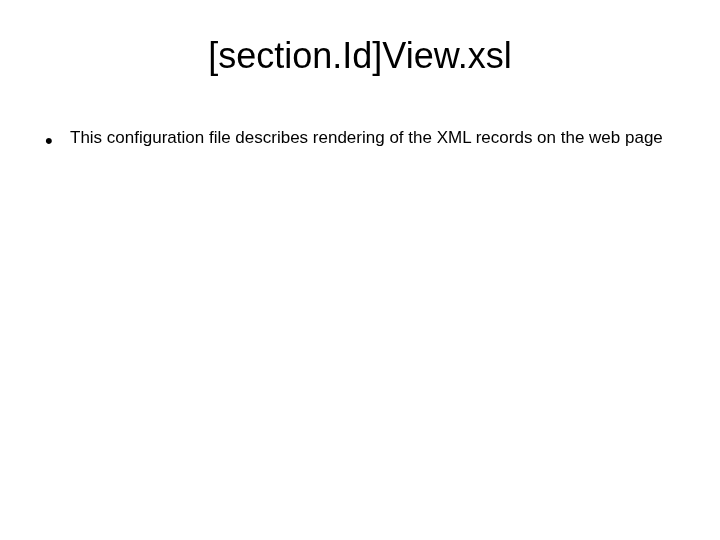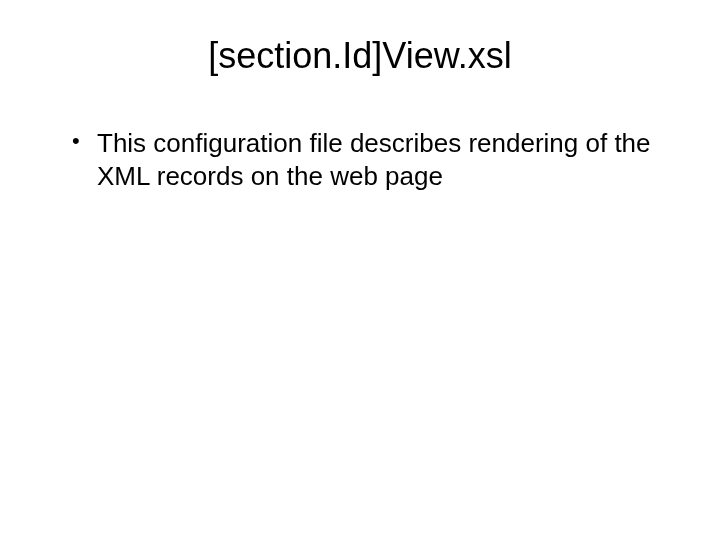--- a/index.html
+++ b/index.html
@@ -11,36 +11,36 @@
       width: 720px;
       height: 540px;
       background: #ffffff;
       font-family: Arial, Helvetica, sans-serif;
       color: #000000;
       overflow: hidden;
     }
     .slide {
       width: 100%;
       height: 100%;
-      padding: 30px 52px;
+      padding: 30px 25px;
     }
     .title {
       text-align: center;
       font-size: 36px;
       font-weight: normal;
       margin-top: 5px;
       margin-bottom: 50px;
     }
     .bullet-list {
       list-style: none;
       padding-left: 15px;
     }
     .bullet-list li {
       position: relative;
-      font-size: 26px;
+      font-size: 17px;
       line-height: 1.25;
       padding-left: 30px;
       margin-bottom: 2px;
     }
     .bullet-list li::before {
       content: "•";
       position: absolute;
       left: 5px;
       top: 0;
       font-size: 22px;

